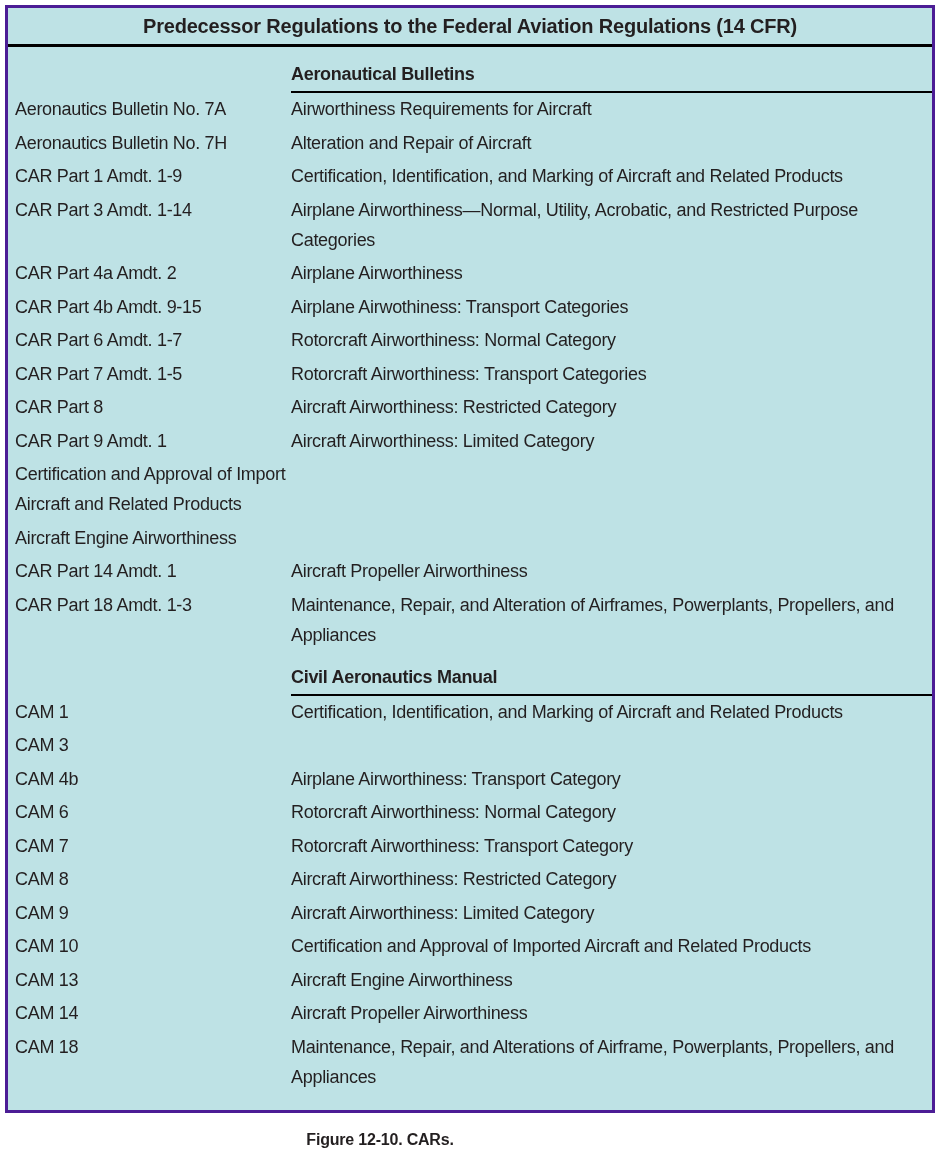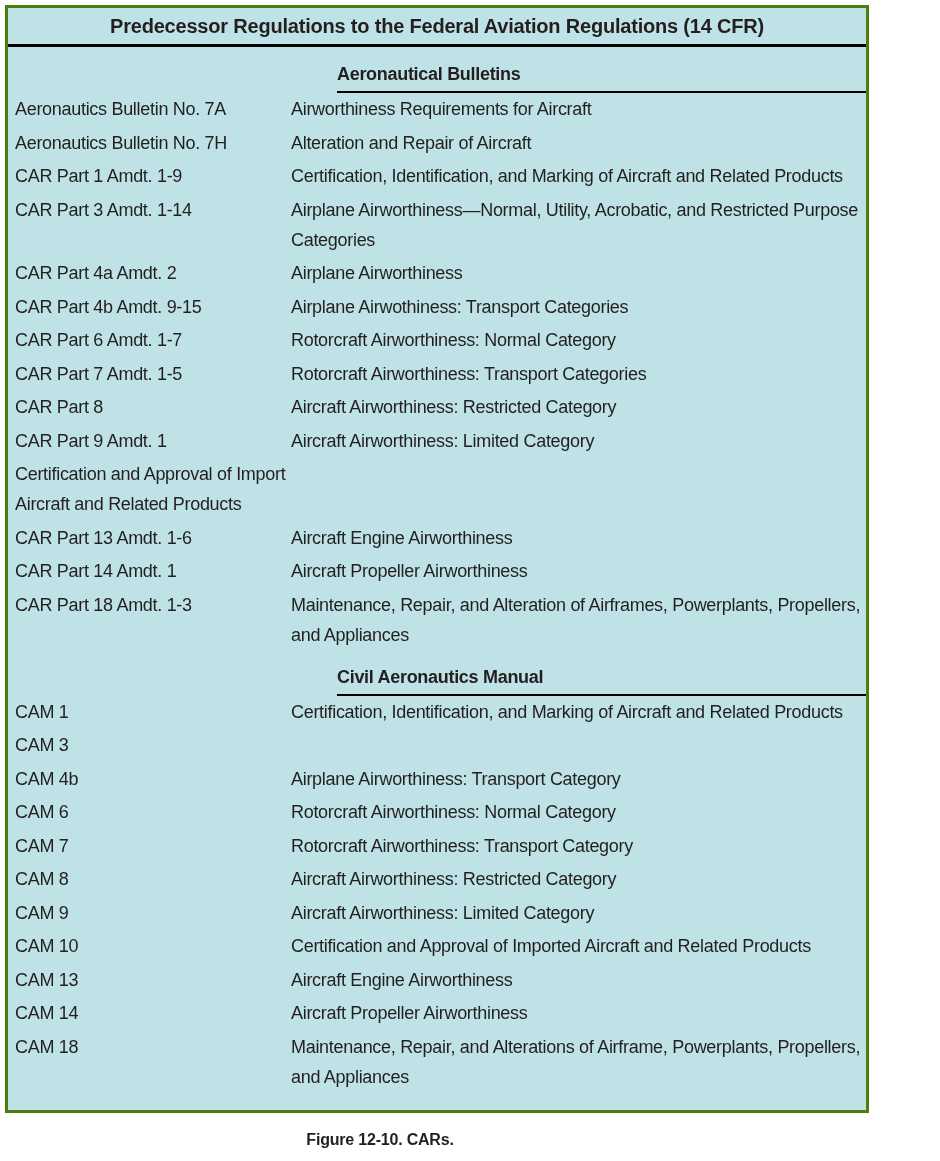--- a/index.html
+++ b/index.html
@@ -9,22 +9,22 @@
     background: #ffffff;
     font-family: "Liberation Sans", sans-serif;
     color: #231f20;
     position: relative;
     overflow: hidden;
   }
   .figure-table {
     position: absolute;
     left: 5px;
     top: 5px;
-    width: 864px;
-    border: 3px solid #4d7c0f;
+    width: 930px;
+    border: 3px solid #4c1d95;
     background: #bee2e5;
   }
   .table-title {
     font-size: 20px;
     font-weight: bold;
     line-height: 22px;
     letter-spacing: -0.2px;
     text-align: center;
     padding: 7px 8px;
     border-bottom: 3px solid #000000;
@@ -38,21 +38,20 @@
     margin-top: 12px;
     margin-bottom: 1px;
   }
   .section-header {
     font-weight: bold;
     font-size: 19px;
     line-height: 26px;
     letter-spacing: -0.2px;
     padding-bottom: 2px;
     border-bottom: 2px solid #000000;
-    margin-left: 46px;
   }
   .data-row {
     display: grid;
     grid-template-columns: 276px 1fr;
     margin-bottom: 3.5px;
   }
   .col-ref, .col-desc {
     font-size: 18px;
     line-height: 30px;
     letter-spacing: -0.3px;
@@ -117,21 +116,20 @@
         <div class="col-desc">Aircraft Airworthiness: Restricted Category</div>
       </div>
       <div class="data-row">
         <div class="col-ref">CAR Part 9 Amdt. 1</div>
         <div class="col-desc">Aircraft Airworthiness: Limited Category</div>
       </div>
       <div class="data-row">
         <div class="col-desc">Certification and Approval of Import Aircraft and Related Products</div>
       </div>
       <div class="data-row">
-        <div class="col-ref">CAR Part 13 Amdt. 1-6</div>
         <div class="col-desc">Aircraft Engine Airworthiness</div>
       </div>
       <div class="data-row">
         <div class="col-ref">CAR Part 14 Amdt. 1</div>
         <div class="col-desc">Aircraft Propeller Airworthiness</div>
       </div>
       <div class="data-row">
         <div class="col-ref">CAR Part 18 Amdt. 1-3</div>
         <div class="col-desc">Maintenance, Repair, and Alteration of Airframes, Powerplants, Propellers, and Appliances</div>
       </div>

